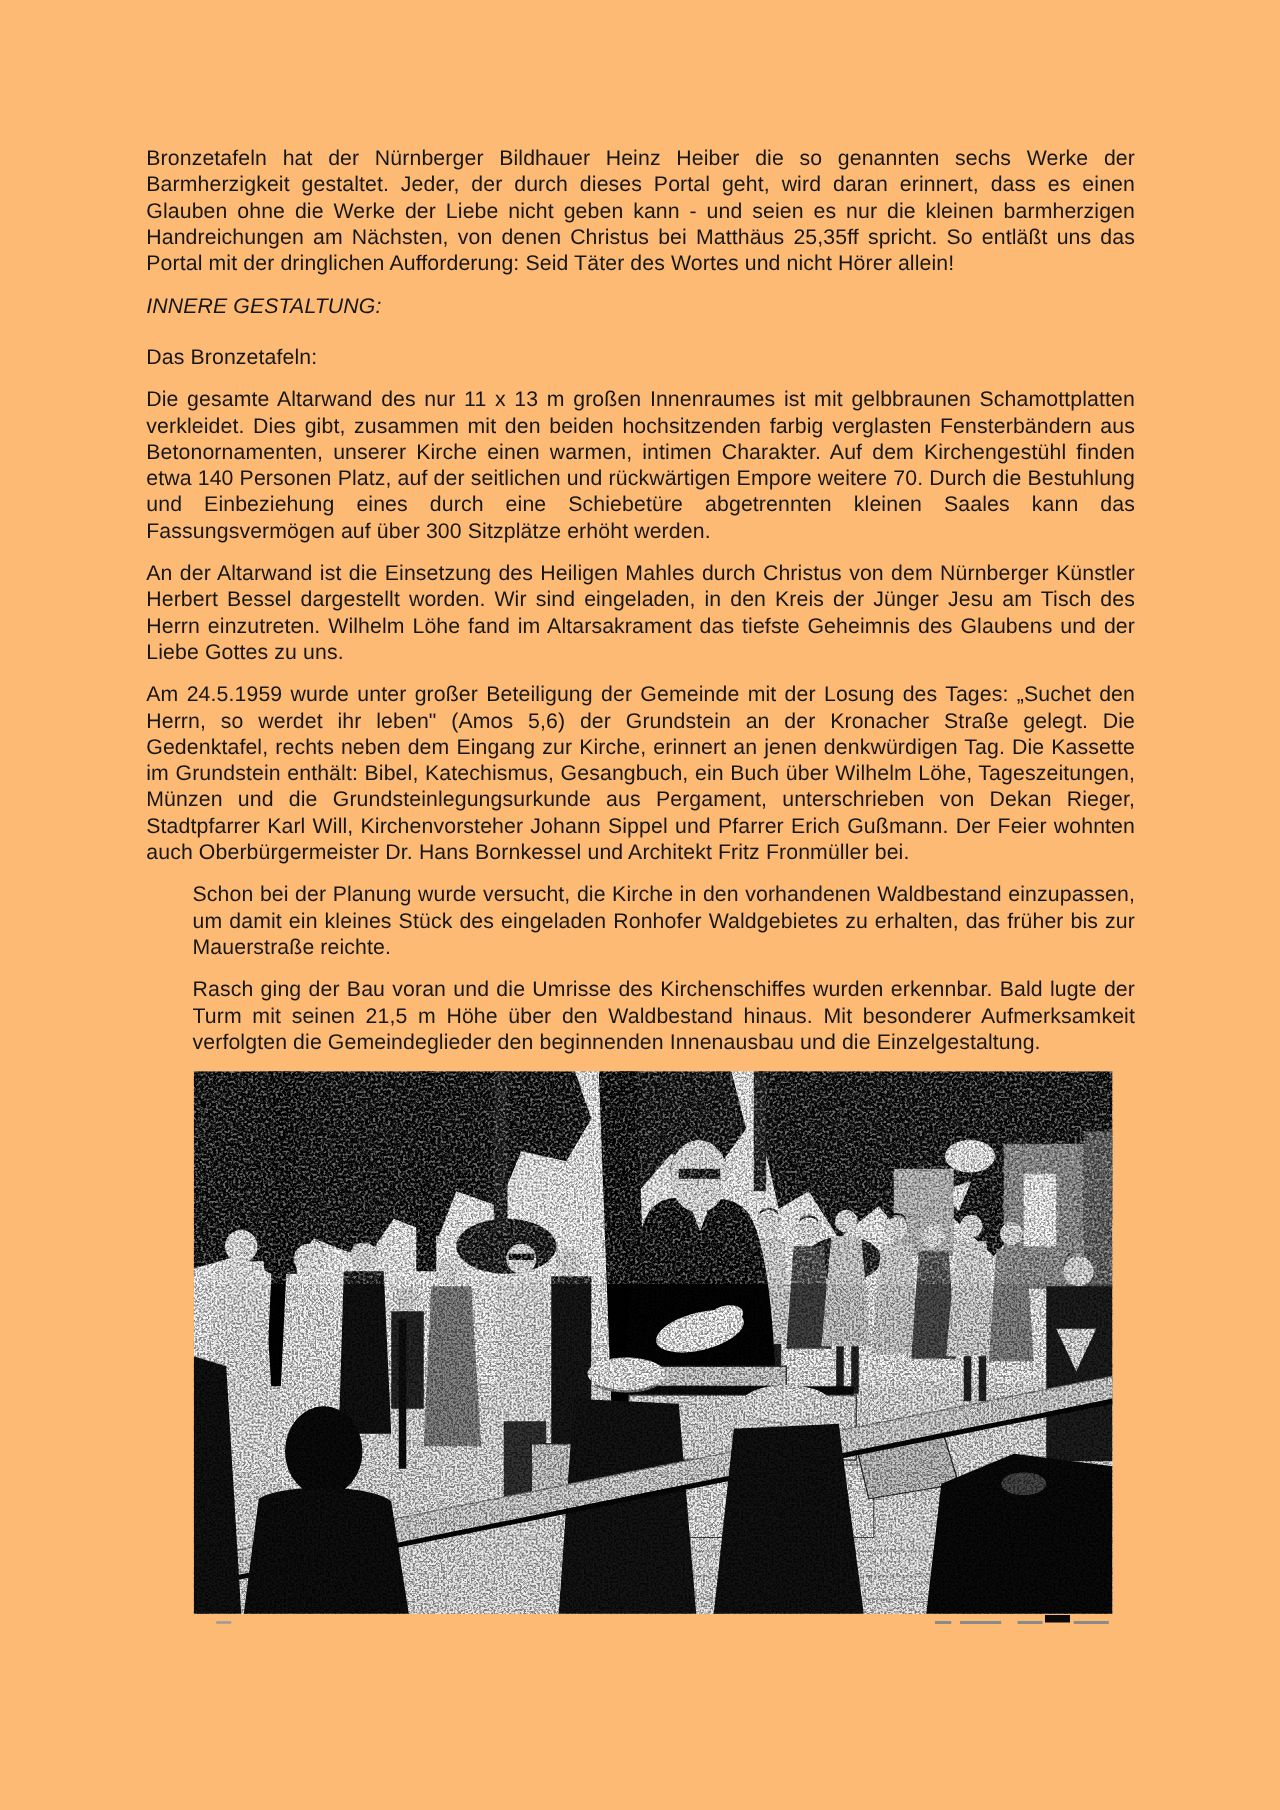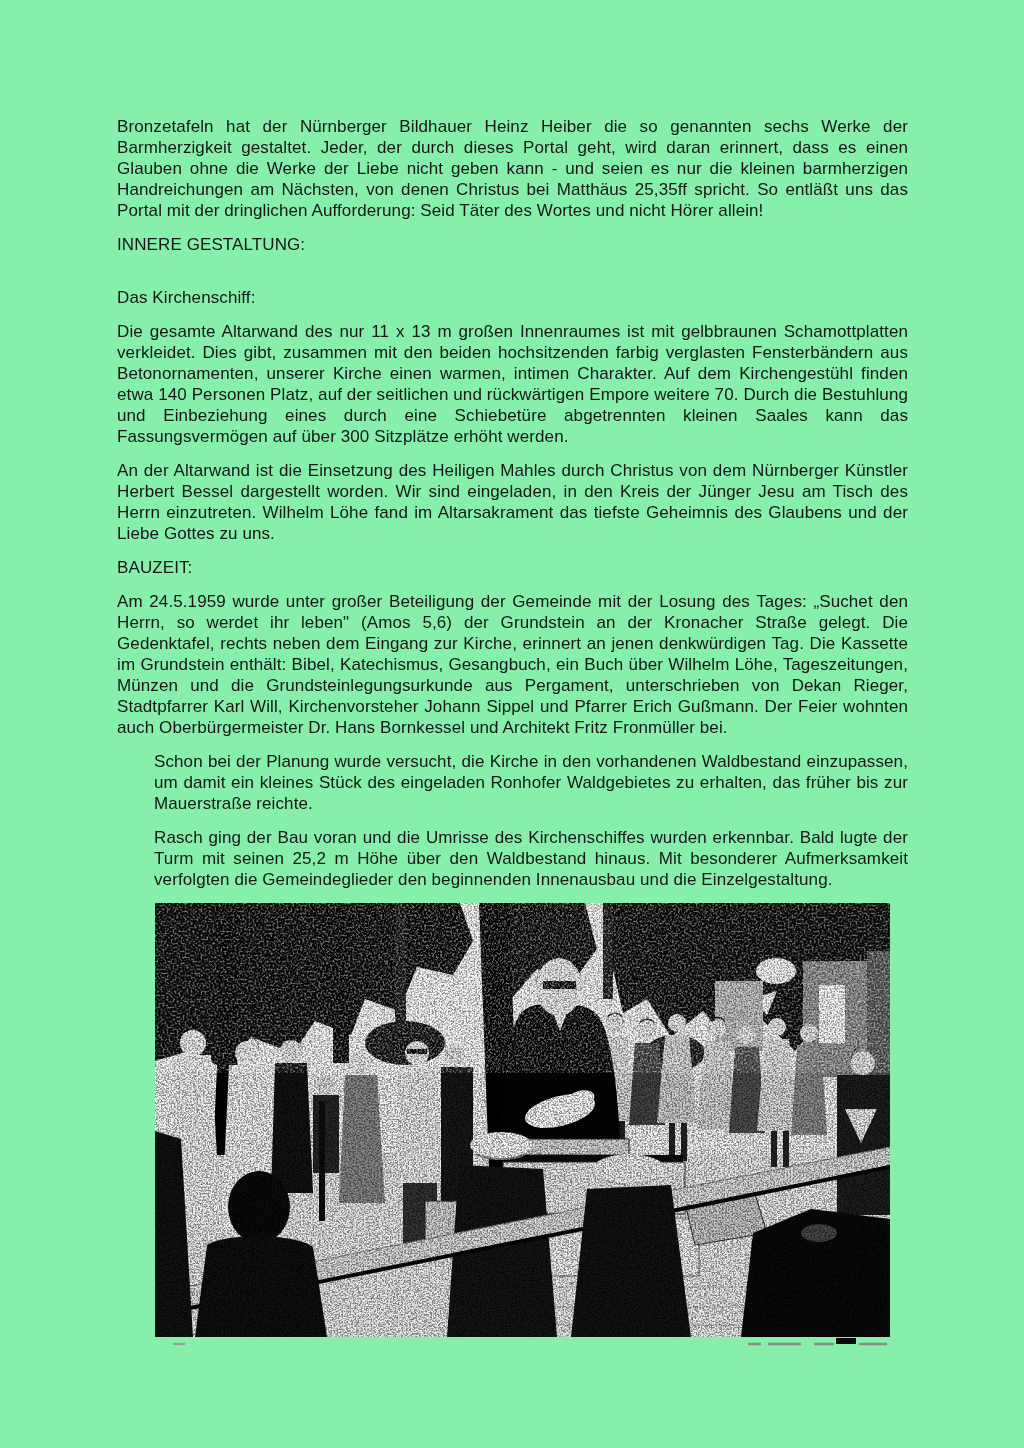--- a/index.html
+++ b/index.html
@@ -1,36 +1,36 @@
 <!DOCTYPE html>
 <html lang="de"><head>
 <meta charset="utf-8">
 <style>
   html, body { margin: 0; padding: 0; background: #e8e8e8; }
   .page {
     position: relative;
     width: 1024px;
     height: 1448px;
     margin: 0 auto;
-    background: #86efac;
+    background: #fdba74;
     box-sizing: border-box;
     padding: 116px 116px 0 117px;
     overflow: hidden;
   }
   .para, .heading {
     font-family: "Liberation Sans", sans-serif;
     font-size: 17px;
     line-height: 21px;
     color: #161616;
     margin: 0 0 13px 0;
     letter-spacing: 0.1px;
   }
   .para { text-align: justify; }
   .heading { text-align: left; }
-  .heading.gap-lg { margin-bottom: 32px; }
+  .heading.gap-lg { margin-bottom: 20px; font-style: italic; }
   .indent { margin-left: 37px; }
   .photo-figure {
     display: block;
     margin: 2px 0 22px 38px;
     width: 735px;
     height: 446px;
     padding: 0;
   }
   .photo-figure svg {
     display: block;
@@ -40,33 +40,32 @@
 </style>
 </head>
 <body>
 
 <div class="page">
 
   <p class="para">Bronzetafeln hat der Nürnberger Bildhauer Heinz Heiber die so genannten sechs Werke der Barmherzigkeit gestaltet. Jeder, der durch dieses Portal geht, wird daran erinnert, dass es einen Glauben ohne die Werke der Liebe nicht geben kann - und seien es nur die kleinen barmherzigen Handreichungen am Nächsten, von denen Christus bei Matthäus 25,35ff spricht. So entläßt uns das Portal mit der dringlichen Aufforderung: Seid Täter des Wortes und nicht Hörer allein!</p>
 
   <p class="heading gap-lg">INNERE GESTALTUNG:</p>
 
-  <p class="heading">Das Kirchenschiff:</p>
+  <p class="heading">Das Bronzetafeln:</p>
 
   <p class="para">Die gesamte Altarwand des nur 11 x 13 m großen Innenraumes ist mit gelbbraunen Schamottplatten verkleidet. Dies gibt, zusammen mit den beiden hochsitzenden farbig verglasten Fensterbändern aus Betonornamenten, unserer Kirche einen warmen, intimen Charakter. Auf dem Kirchengestühl finden etwa 140 Personen Platz, auf der seitlichen und rückwärtigen Empore weitere 70. Durch die Bestuhlung und Einbeziehung eines durch eine Schiebetüre abgetrennten kleinen Saales kann das Fassungsvermögen auf über 300 Sitzplätze erhöht werden.</p>
 
   <p class="para">An der Altarwand ist die Einsetzung des Heiligen Mahles durch Christus von dem Nürnberger Künstler Herbert Bessel dargestellt worden. Wir sind eingeladen, in den Kreis der Jünger Jesu am Tisch des Herrn einzutreten. Wilhelm Löhe fand im Altarsakrament das tiefste Geheimnis des Glaubens und der Liebe Gottes zu uns.</p>
 
-  <p class="heading">BAUZEIT:</p>
 
   <p class="para">Am 24.5.1959 wurde unter großer Beteiligung der Gemeinde mit der Losung des Tages: „Suchet den Herrn, so werdet ihr leben" (Amos 5,6) der Grundstein an der Kronacher Straße gelegt. Die Gedenktafel, rechts neben dem Eingang zur Kirche, erinnert an jenen denkwürdigen Tag. Die Kassette im Grundstein enthält: Bibel, Katechismus, Gesangbuch, ein Buch über Wilhelm Löhe, Tageszeitungen, Münzen und die Grundsteinlegungsurkunde aus Pergament, unterschrieben von Dekan Rieger, Stadtpfarrer Karl Will, Kirchenvorsteher Johann Sippel und Pfarrer Erich Gußmann. Der Feier wohnten auch Oberbürgermeister Dr. Hans Bornkessel und Architekt Fritz Fronmüller bei.</p>
 
   <p class="para indent">Schon bei der Planung wurde versucht, die Kirche in den vorhandenen Waldbestand einzupassen, um damit ein kleines Stück des eingeladen Ronhofer Waldgebietes zu erhalten, das früher bis zur Mauerstraße reichte.</p>
 
-  <p class="para indent">Rasch ging der Bau voran und die Umrisse des Kirchenschiffes wurden erkennbar. Bald lugte der Turm mit seinen 25,2 m Höhe über den Waldbestand hinaus. Mit besonderer Aufmerksamkeit verfolgten die Gemeindeglieder den beginnenden Innenausbau und die Einzelgestaltung.</p>
+  <p class="para indent">Rasch ging der Bau voran und die Umrisse des Kirchenschiffes wurden erkennbar. Bald lugte der Turm mit seinen 21,5 m Höhe über den Waldbestand hinaus. Mit besonderer Aufmerksamkeit verfolgten die Gemeindeglieder den beginnenden Innenausbau und die Einzelgestaltung.</p>
 
   <figure class="photo-figure" role="img" aria-label="grundsteinlegung-ceremony-photo">
     <svg width="735" height="446" viewBox="0 0 735 446" xmlns="http://www.w3.org/2000/svg">
       <defs>
         <filter id="speck" x="0%" y="0%" width="100%" height="100%">
           <feTurbulence type="fractalNoise" baseFrequency="0.62" numOctaves="2" seed="11" stitchTiles="stitch"></feTurbulence>
           <feColorMatrix type="matrix" values="0 0 0 0 0  0 0 0 0 0  0 0 0 0 0  2.2 2.2 2.2 0 -2.9"></feColorMatrix>
         </filter>
         <filter id="speckw" x="0%" y="0%" width="100%" height="100%">
           <feTurbulence type="fractalNoise" baseFrequency="0.5" numOctaves="2" seed="4" stitchTiles="stitch"></feTurbulence>

